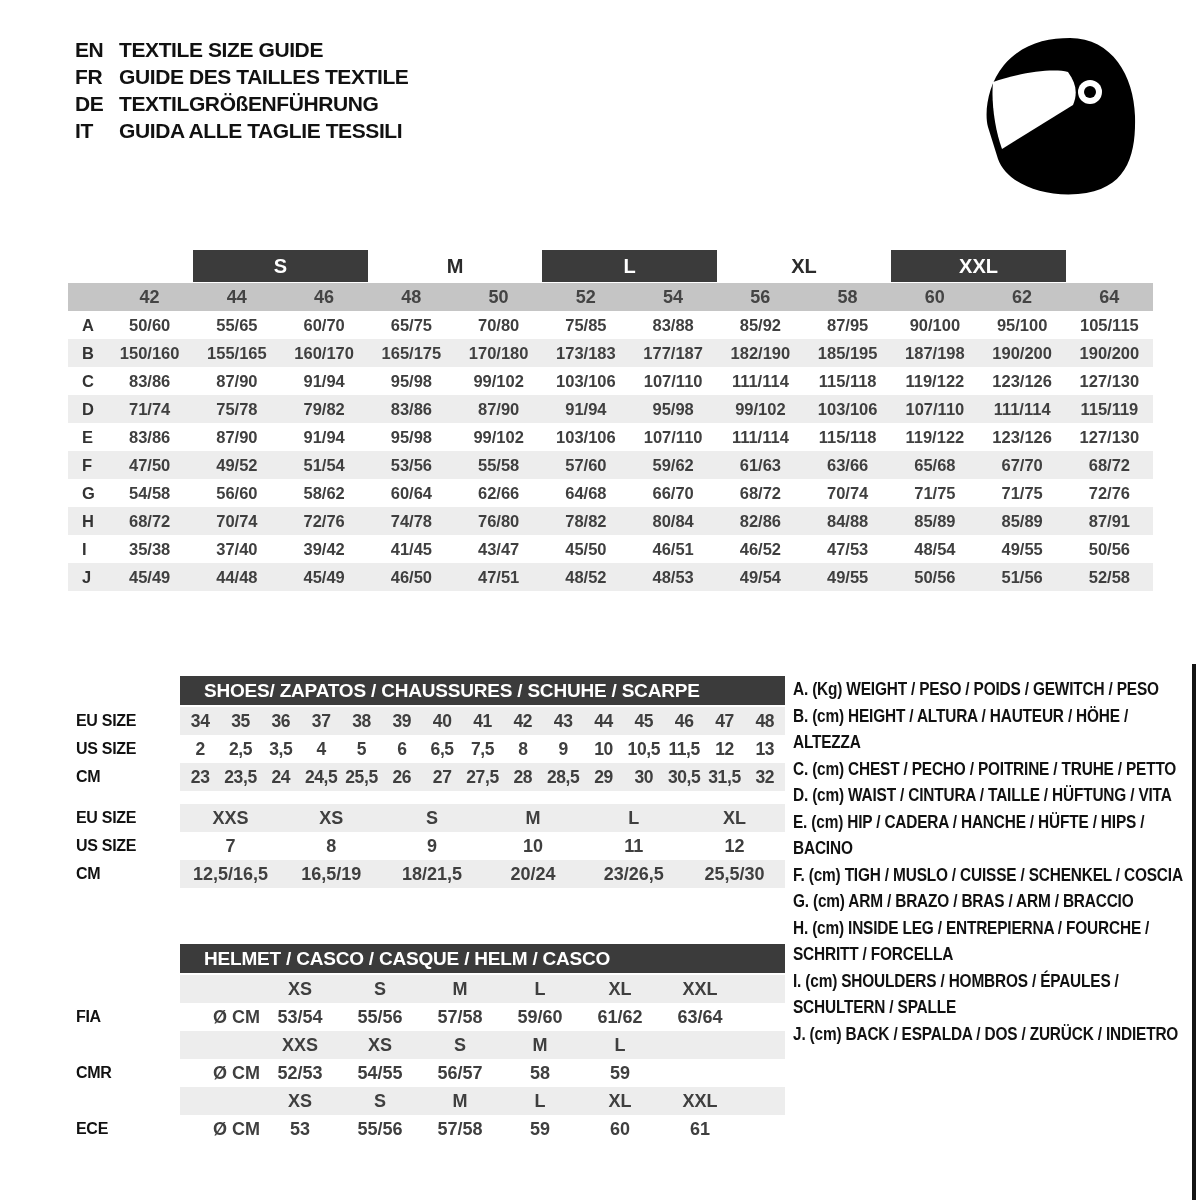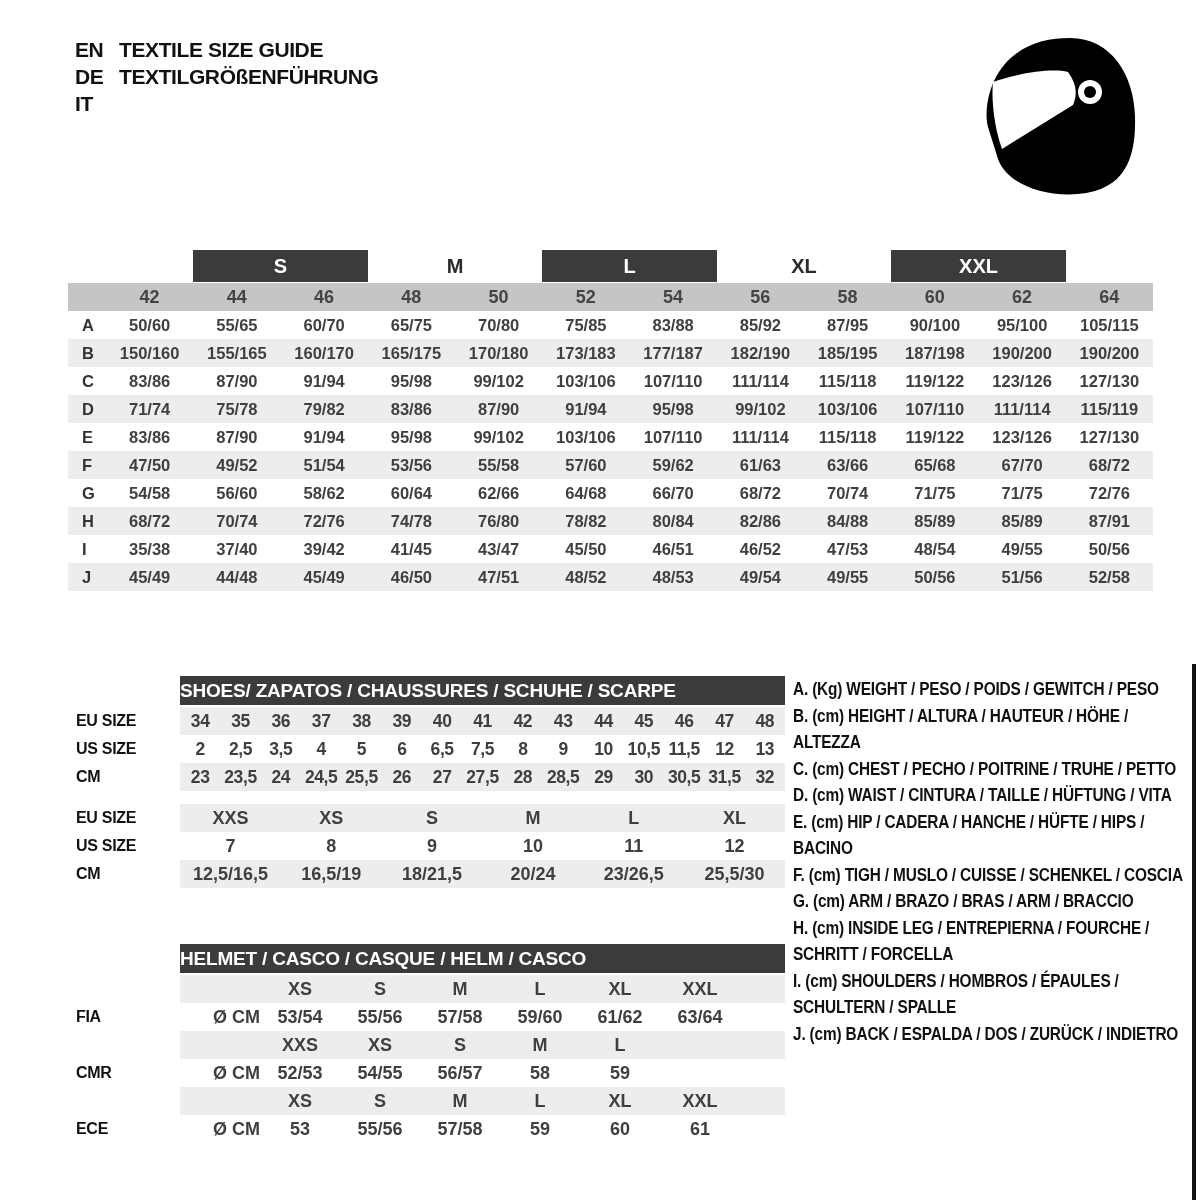--- a/index.html
+++ b/index.html
@@ -35,21 +35,21 @@
   .trow{height:28px;color:#3f3f3f;font-size:16.5px;}
   .trow.stripe{background:var(--stripe);}
   .cell{text-align:center;line-height:28px;}
   .letter{text-align:left;padding-left:14px;color:#333;}
 
   
   .ltable{position:absolute;left:70px;width:715px;font-weight:bold;}
   .lt-row{display:grid;grid-template-columns:110px 605px;height:28px;}
   .lt-title-row{margin-bottom:2px;height:29px;}
   .lt-label{display:flex;align-items:center;font-size:16px;color:#111;padding-left:6px;letter-spacing:-0.3px;}
-  .lt-bar{background:var(--dark);color:#fff;display:flex;align-items:center;padding-left:0;font-size:19px;letter-spacing:-0.2px;}
+  .lt-bar{background:var(--dark);color:#fff;display:flex;align-items:center;padding-left:24px;font-size:19px;letter-spacing:-0.2px;}
   .lt-content{display:grid;align-items:center;text-align:center;font-size:18px;color:#3f3f3f;}
   .lt-content.stripe{background:var(--stripe);}
   .cols15{grid-template-columns:repeat(15,1fr);font-size:17.5px;letter-spacing:-0.4px;}
   .cols6{grid-template-columns:repeat(6,1fr);}
   .colsH{grid-template-columns:80px repeat(6,80px);}
   .lt-content .pfx{text-align:right;padding-left:12px;}
 
   
   .legend{
     position:absolute;left:793px;top:676px;width:455px;
@@ -61,27 +61,32 @@
 </style>
 </head>
 <body>
 
 <div class="page">
 
   <div class="langs" id="langs">
       <div class="lang-row">
     <span class="lang-code">EN</span>
     <span class="lang-title">TEXTILE SIZE GUIDE</span>
+  </div>
+      <div class="lang-row">
+    <span class="lang-code">FR</span>
+    <span class="lang-title">GUIDE DES TAILLES TEXTILE</span>
   </div>
       <div class="lang-row">
     <span class="lang-code">DE</span>
     <span class="lang-title">TEXTILGRÖßENFÜHRUNG</span>
   </div>
       <div class="lang-row">
     <span class="lang-code">IT</span>
+    <span class="lang-title">GUIDA ALLE TAGLIE TESSILI</span>
   </div>
     </div>
 
   <svg class="helmet-icon" viewBox="0 0 160 170" xmlns="http://www.w3.org/2000/svg" aria-hidden="true">
     <path fill="#000" d="M90,6 C132,6 154,44 155,84 C156,122 148,158 98,162 C60,165 26,150 18,127 L8,95 C4,80 8,52 24,33 C42,12 66,6 90,6 Z"></path>
     <path fill="#fff" d="M13,50 C38,41 72,36 88,40 C96,51 98,61 93,73 L22,117 C15,98 11,70 13,50 Z"></path>
     <circle cx="110" cy="60" r="12" fill="#fff"></circle>
     <circle cx="110" cy="60" r="6" fill="#000"></circle>
   </svg>
 

